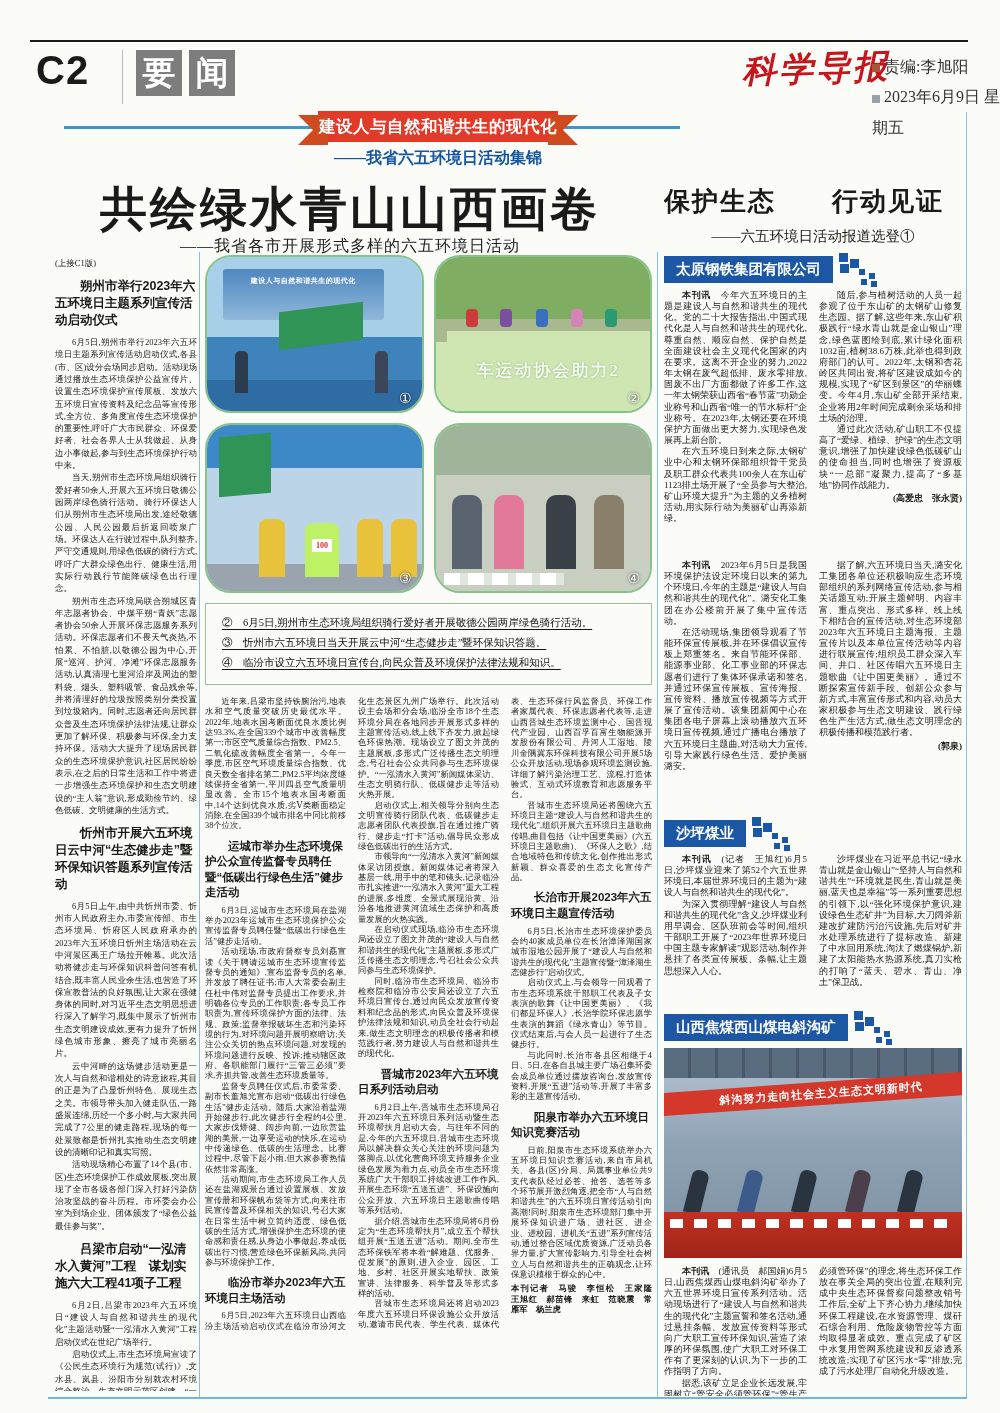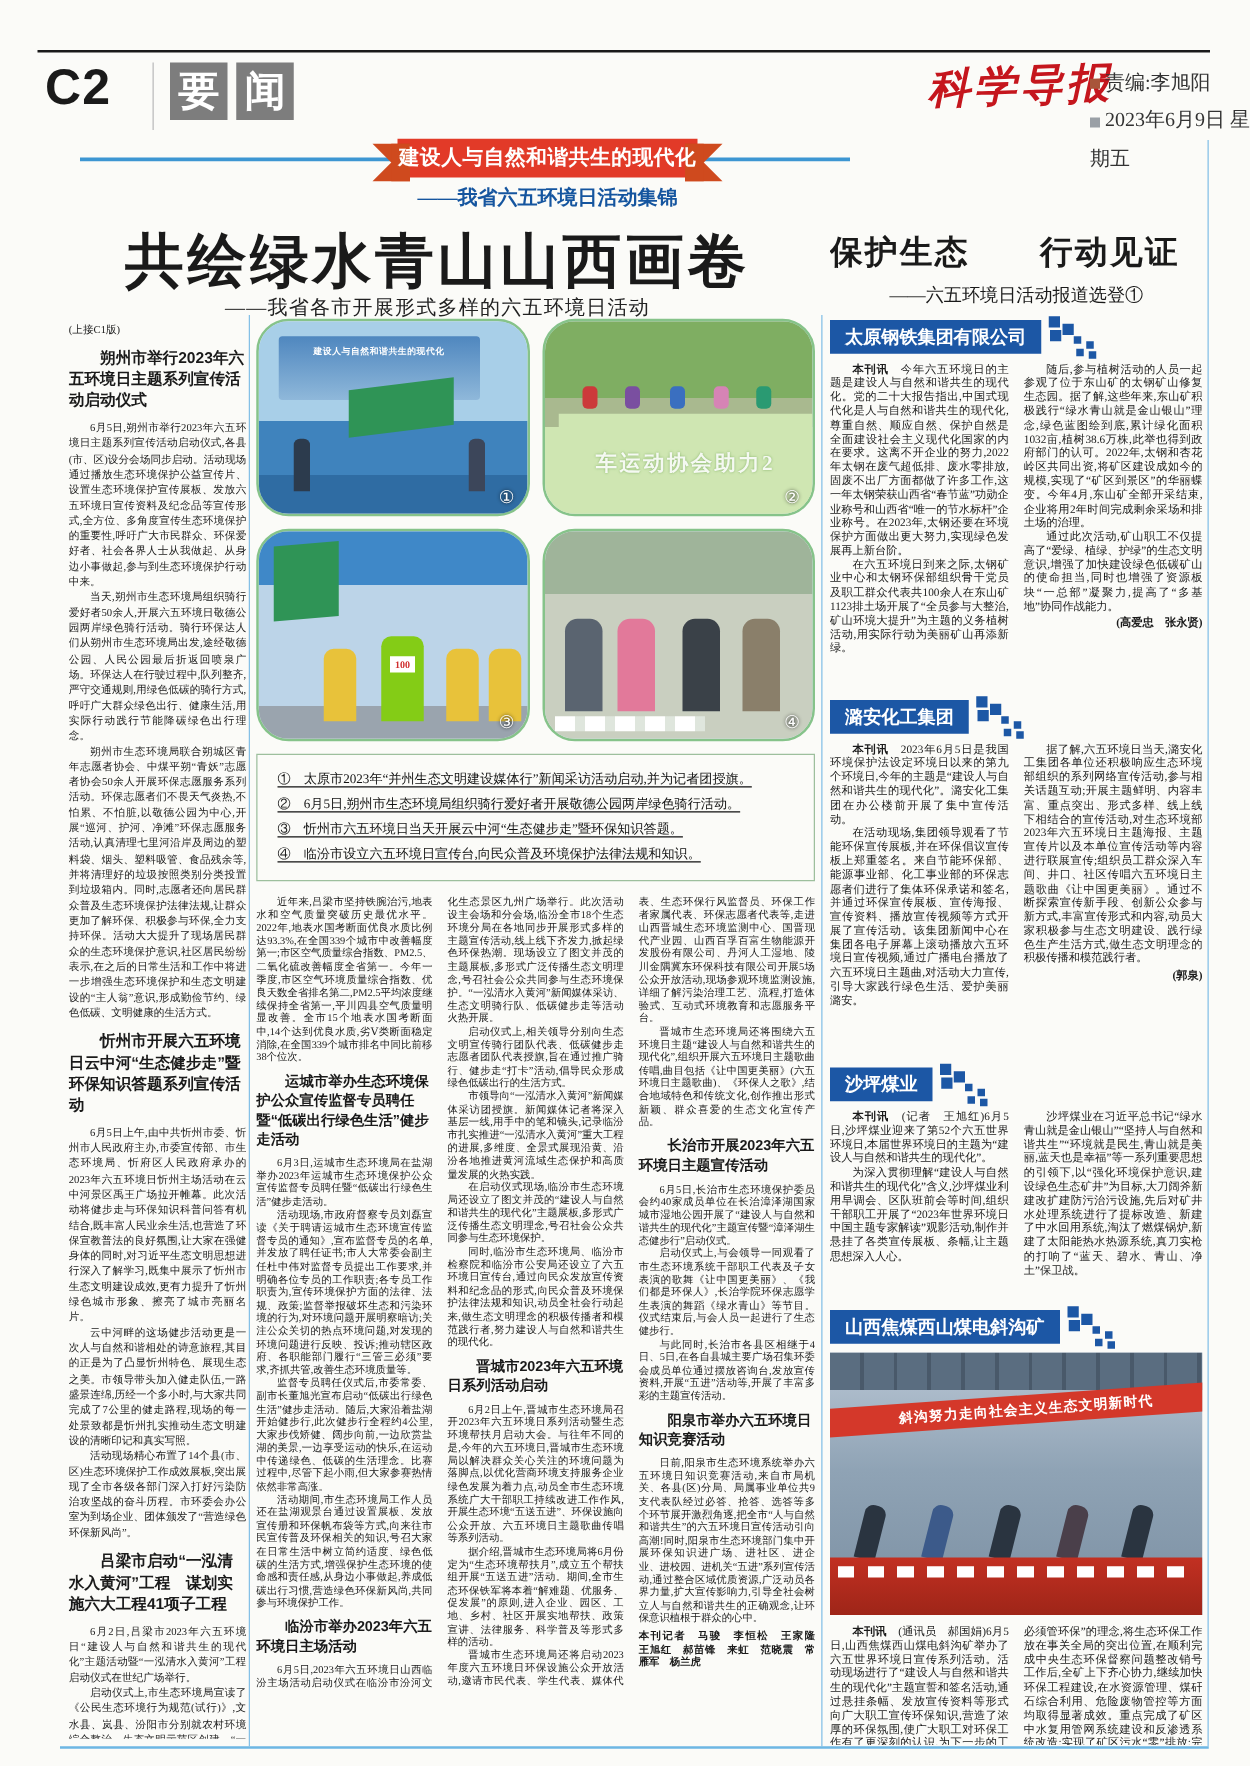--- a/index.html
+++ b/index.html
@@ -73,21 +73,21 @@
       display:flex;align-items:center;justify-content:center;overflow:hidden;white-space:nowrap;
       text-shadow:0 0 2px #7fae62;margin-left:11px;}
   .rider{position:absolute;top:34%;width:12px;height:18px;border-radius:4px;}
   .r1{left:14%;background:#cc3a3a;} .r2{left:30%;background:#7a4fa0;} .r3{left:47%;background:#3a6fc0;}
   .r4{left:63%;background:#d684b5;} .r5{left:79%;background:#2a9a72;}
   
   .ph3-bg{position:absolute;inset:0;background:linear-gradient(180deg,#3f88c8 0 26%,#bcd4e8 26% 84%,#9aa4ae 84% 100%);}
   .ph3-flag{position:absolute;top:10px;left:12px;width:52px;height:60px;background:#2f9456;transform:skewY(-5deg);}
   .wk{position:absolute;bottom:14px;width:26px;height:58px;border-radius:8px 8px 0 0;}
   .wk1{left:52px;background:#e8c23a;} .wk2{left:150px;background:#e8c23a;} .wk3{left:184px;background:#e8c23a;}
-  .wk-pink{left:98px;background:#84cc16;width:34px;height:68px;}
+  .wk-pink{left:98px;background:#bef264;width:34px;height:54px;}
   .bib{position:absolute;left:7px;top:16px;width:20px;height:13px;background:#fff;color:#d03030;
        font-size:8px;font-weight:bold;text-align:center;line-height:13px;}
   
   .ph4-bg{position:absolute;inset:0;background:linear-gradient(180deg,#9fb49a 0 30%,#c9cfc0 30% 100%);}
   .p4{position:absolute;bottom:22px;width:30px;height:74px;border-radius:10px 10px 0 0;}
   .p4a{left:16px;background:#5a6470;} .p4b{left:58px;background:#e2799a;} .p4c{left:110px;background:#3a4148;}
   .p4d{left:158px;background:#8a7f6a;}
   .papers{position:absolute;left:8px;bottom:6px;width:120px;height:12px;
       background:repeating-linear-gradient(90deg,#fff 0 16px,#dfe6dd 16px 24px);}
   
@@ -169,21 +169,21 @@
 
   <div class="left-col" id="left-blocks">
       <p class="lb-note">(上接C1版)</p>
       <h3 class="lb-h">朔州市举行2023年六五环境日主题系列宣传活动启动仪式</h3>
       <p class="lb-p">6月5日,朔州市举行2023年六五环境日主题系列宣传活动启动仪式,各县(市、区)设分会场同步启动。活动现场通过播放生态环境保护公益宣传片、设置生态环境保护宣传展板、发放六五环境日宣传资料及纪念品等宣传形式,全方位、多角度宣传生态环境保护的重要性,呼吁广大市民群众、环保爱好者、社会各界人士从我做起、从身边小事做起,参与到生态环境保护行动中来。</p>
       <p class="lb-p">当天,朔州市生态环境局组织骑行爱好者50余人,开展六五环境日敬德公园两岸绿色骑行活动。骑行环保达人们从朔州市生态环境局出发,途经敬德公园、人民公园最后折返回喷泉广场。环保达人在行驶过程中,队列整齐,严守交通规则,用绿色低碳的骑行方式,呼吁广大群众绿色出行、健康生活,用实际行动践行节能降碳绿色出行理念。</p>
       <p class="lb-p">朔州市生态环境局联合朔城区青年志愿者协会、中煤平朔“青妖”志愿者协会50余人开展环保志愿服务系列活动。环保志愿者们不畏天气炎热,不怕累、不怕脏,以敬德公园为中心,开展“巡河、护河、净滩”环保志愿服务活动,认真清理七里河沿岸及周边的塑料袋、烟头、塑料吸管、食品残余等,并将清理好的垃圾按照类别分类投置到垃圾箱内。同时,志愿者还向居民群众普及生态环境保护法律法规,让群众更加了解环保、积极参与环保,全力支持环保。活动大大提升了现场居民群众的生态环境保护意识,社区居民纷纷表示,在之后的日常生活和工作中将进一步增强生态环境保护和生态文明建设的“主人翁”意识,形成勤俭节约、绿色低碳、文明健康的生活方式。</p>
       <h3 class="lb-h">忻州市开展六五环境日云中河“生态健步走”暨环保知识答题系列宣传活动</h3>
       <p class="lb-p">6月5日上午,由中共忻州市委、忻州市人民政府主办,市委宣传部、市生态环境局、忻府区人民政府承办的2023年六五环境日忻州主场活动在云中河景区禹王广场拉开帷幕。此次活动将健步走与环保知识科普问答有机结合,既丰富人民业余生活,也营造了环保宣教普法的良好氛围,让大家在强健身体的同时,对习近平生态文明思想进行深入了解学习,既集中展示了忻州市生态文明建设成效,更有力提升了忻州绿色城市形象、擦亮了城市亮丽名片。</p>
       <p class="lb-p">云中河畔的这场健步活动更是一次人与自然和谐相处的诗意旅程,其目的正是为了凸显忻州特色、展现生态之美。市领导带头加入健走队伍,一路盛景连绵,历经一个多小时,与大家共同完成了7公里的健走路程,现场的每一处景致都是忻州扎实推动生态文明建设的清晰印记和真实写照。</p>
-      <p class="lb-p">活动现场精心布置了14个县(市、区)生态环境保护工作成效展板,突出展现了全市各级各部门深入打好污染防治攻坚战的奋斗历程。市环委会办公室为到场企业、团体颁发了“营造绿色环保新风尚”。</p>
+      <p class="lb-p">活动现场精心布置了14个县(市、区)生态环境保护工作成效展板,突出展现了全市各级各部门深入打好污染防治攻坚战的奋斗历程。市环委会办公室为到场企业、团体颁发了“绿色公益最佳参与奖”。</p>
       <h3 class="lb-h">吕梁市启动“一泓清水入黄河”工程　谋划实施六大工程41项子工程</h3>
       <p class="lb-p">6月2日,吕梁市2023年六五环境日“建设人与自然和谐共生的现代化”主题活动暨“一泓清水入黄河”工程启动仪式在世纪广场举行。</p>
       <p class="lb-p">启动仪式上,市生态环境局宣读了《公民生态环境行为规范(试行)》,文水县、岚县、汾阳市分别就农村环境综合整治、生态文明示范区创建、“一泓清水入黄河”工程建设进行了发言。吕梁是黄河流域重要的水源涵养区和补给区。巍峨绵延的吕梁山与奔流不息的黄河水相伴而行,流经吕梁4县19乡110个行政村,流程296公里。当前,吕梁市已成立“一泓清水入黄河”工作专班,并制定《“一泓清水入黄河”工程方案》,谋划实施六大工程41项子工程。吕梁正全方位、一体化推进黄河流域生态保护与修复治理,努力实现“一泓清水入黄河”。</p>
     </div>
 
   <div class="center-col">
     <div class="photo-grid">
       <div class="photo">
         <div class="ph1-bg"></div>
         <div class="ph1-backdrop">建设人与自然和谐共生的现代化</div>
@@ -217,21 +217,20 @@
         <div class="ph4-bg"></div>
         <span class="p4 p4a"></span>
         <span class="p4 p4b"></span>
         <span class="p4 p4c"></span>
         <span class="p4 p4d"></span>
         <div class="papers"></div>
         <span class="pnum">④</span>
       </div>
     </div>
     <div class="caption-box" id="caption-box">
-        <p class="caption">①　太原市2023年“并州生态文明建设媒体行”新闻采访活动启动,并为记者团授旗。</p>
         <p class="caption">②　6月5日,朔州市生态环境局组织骑行爱好者开展敬德公园两岸绿色骑行活动。</p>
         <p class="caption">③　忻州市六五环境日当天开展云中河“生态健步走”暨环保知识答题。</p>
         <p class="caption">④　临汾市设立六五环境日宣传台,向民众普及环境保护法律法规和知识。</p>
       </div>
     <div class="center-text" id="center-blocks">
         <p class="cb-p">近年来,吕梁市坚持铁腕治污,地表水和空气质量突破历史最优水平。2022年,地表水国考断面优良水质比例达93.3%,在全国339个城市中改善幅度第一;市区空气质量综合指数、PM2.5、二氧化硫改善幅度全省第一。今年一季度,市区空气环境质量综合指数、优良天数全省排名第二,PM2.5平均浓度继续保持全省第一,平川四县空气质量明显改善。全市15个地表水国考断面中,14个达到优良水质,劣Ⅴ类断面稳定消除,在全国339个城市排名中同比前移38个位次。</p>
         <h3 class="cb-h">运城市举办生态环境保护公众宣传监督专员聘任暨“低碳出行绿色生活”健步走活动</h3>
         <p class="cb-p">6月3日,运城市生态环境局在盐湖举办2023年运城市生态环境保护公众宣传监督专员聘任暨“低碳出行绿色生活”健步走活动。</p>
         <p class="cb-p">活动现场,市政府督察专员刘磊宣读《关于聘请运城市生态环境宣传监督专员的通知》,宣布监督专员的名单,并发放了聘任证书;市人大常委会副主任杜中伟对监督专员提出工作要求,并明确各位专员的工作职责;各专员工作职责为,宣传环境保护方面的法律、法规、政策;监督举报破坏生态和污染环境的行为,对环境问题开展明察暗访;关注公众关切的热点环境问题,对发现的环境问题进行反映、投诉;推动辖区政府、各职能部门履行“三管三必须”要求,齐抓共管,改善生态环境质量等。</p>
         <p class="cb-p">监督专员聘任仪式后,市委常委、副市长董旭光宣布启动“低碳出行绿色生活”健步走活动。随后,大家沿着盐湖开始健步行,此次健步行全程约4公里,大家步伐矫健、阔步向前,一边欣赏盐湖的美景,一边享受运动的快乐,在运动中传递绿色、低碳的生活理念。比赛过程中,尽管下起小雨,但大家参赛热情依然非常高涨。</p>
@@ -268,24 +267,20 @@
           </div>
           <div class="rc-body">
             <p class="rc-p"><b>本刊讯</b>　今年六五环境日的主题是建设人与自然和谐共生的现代化。党的二十大报告指出,中国式现代化是人与自然和谐共生的现代化,尊重自然、顺应自然、保护自然是全面建设社会主义现代化国家的内在要求。这离不开企业的努力,2022年太钢在废气超低排、废水零排放,固废不出厂方面都做了许多工作,这一年太钢荣获山西省“春节蓝”功勋企业称号和山西省“唯一的节水标杆”企业称号。在2023年,太钢还要在环境保护方面做出更大努力,实现绿色发展再上新台阶。</p>
             <p class="rc-p">在六五环境日到来之际,太钢矿业中心和太钢环保部组织骨干党员及职工群众代表共100余人在东山矿1123排土场开展了“全员参与大整治,矿山环境大提升”为主题的义务植树活动,用实际行动为美丽矿山再添新绿。</p>
             <p class="rc-p">随后,参与植树活动的人员一起参观了位于东山矿的太钢矿山修复生态园。据了解,这些年来,东山矿积极践行“绿水青山就是金山银山”理念,绿色蓝图绘到底,累计绿化面积1032亩,植树38.6万株,此举也得到政府部门的认可。2022年,太钢和杏花岭区共同出资,将矿区建设成如今的规模,实现了“矿区到景区”的华丽蝶变。今年4月,东山矿全部开采结束,企业将用2年时间完成剩余采场和排土场的治理。</p>
             <p class="rc-p">通过此次活动,矿山职工不仅提高了“爱绿、植绿、护绿”的生态文明意识,增强了加快建设绿色低碳矿山的使命担当,同时也增强了资源板块“一总部”凝聚力,提高了“多基地”协同作战能力。</p>
             <p class="rc-byl">(高爱忠　张永贤)</p>
           </div>
         </section>
         <section class="rc-section" data-idx="1">
-          <div class="rc-head">
-            <span class="rc-box">潞安化工集团</span>
-            <span class="pix"></span>
-          </div>
           <div class="rc-body">
             <p class="rc-p"><b>本刊讯</b>　2023年6月5日是我国环境保护法设定环境日以来的第九个环境日,今年的主题是“建设人与自然和谐共生的现代化”。潞安化工集团在办公楼前开展了集中宣传活动。</p>
             <p class="rc-p">在活动现场,集团领导观看了节能环保宣传展板,并在环保倡议宣传板上郑重签名。来自节能环保部、能源事业部、化工事业部的环保志愿者们进行了集体环保承诺和签名,并通过环保宣传展板、宣传海报、宣传资料、播放宣传视频等方式开展了宣传活动。该集团新闻中心在集团各电子屏幕上滚动播放六五环境日宣传视频,通过广播电台播放了六五环境日主题曲,对活动大力宣传,引导大家践行绿色生活、爱护美丽潞安。</p>
             <p class="rc-p">据了解,六五环境日当天,潞安化工集团各单位还积极响应生态环境部组织的系列网络宣传活动,参与相关话题互动;开展主题鲜明、内容丰富、重点突出、形式多样、线上线下相结合的宣传活动,对生态环境部2023年六五环境日主题海报、主题宣传片以及本单位宣传活动等内容进行联展宣传;组织员工群众深入车间、井口、社区传唱六五环境日主题歌曲《让中国更美丽》。通过不断探索宣传新手段、创新公众参与新方式,丰富宣传形式和内容,动员大家积极参与生态文明建设、践行绿色生产生活方式,做生态文明理念的积极传播和模范践行者。</p>
             <p class="rc-byl">(郭泉)</p>
           </div>
         </section>
         <section class="rc-section" data-idx="2">
           <div class="rc-head">
             <span class="rc-box">沙坪煤业</span>

